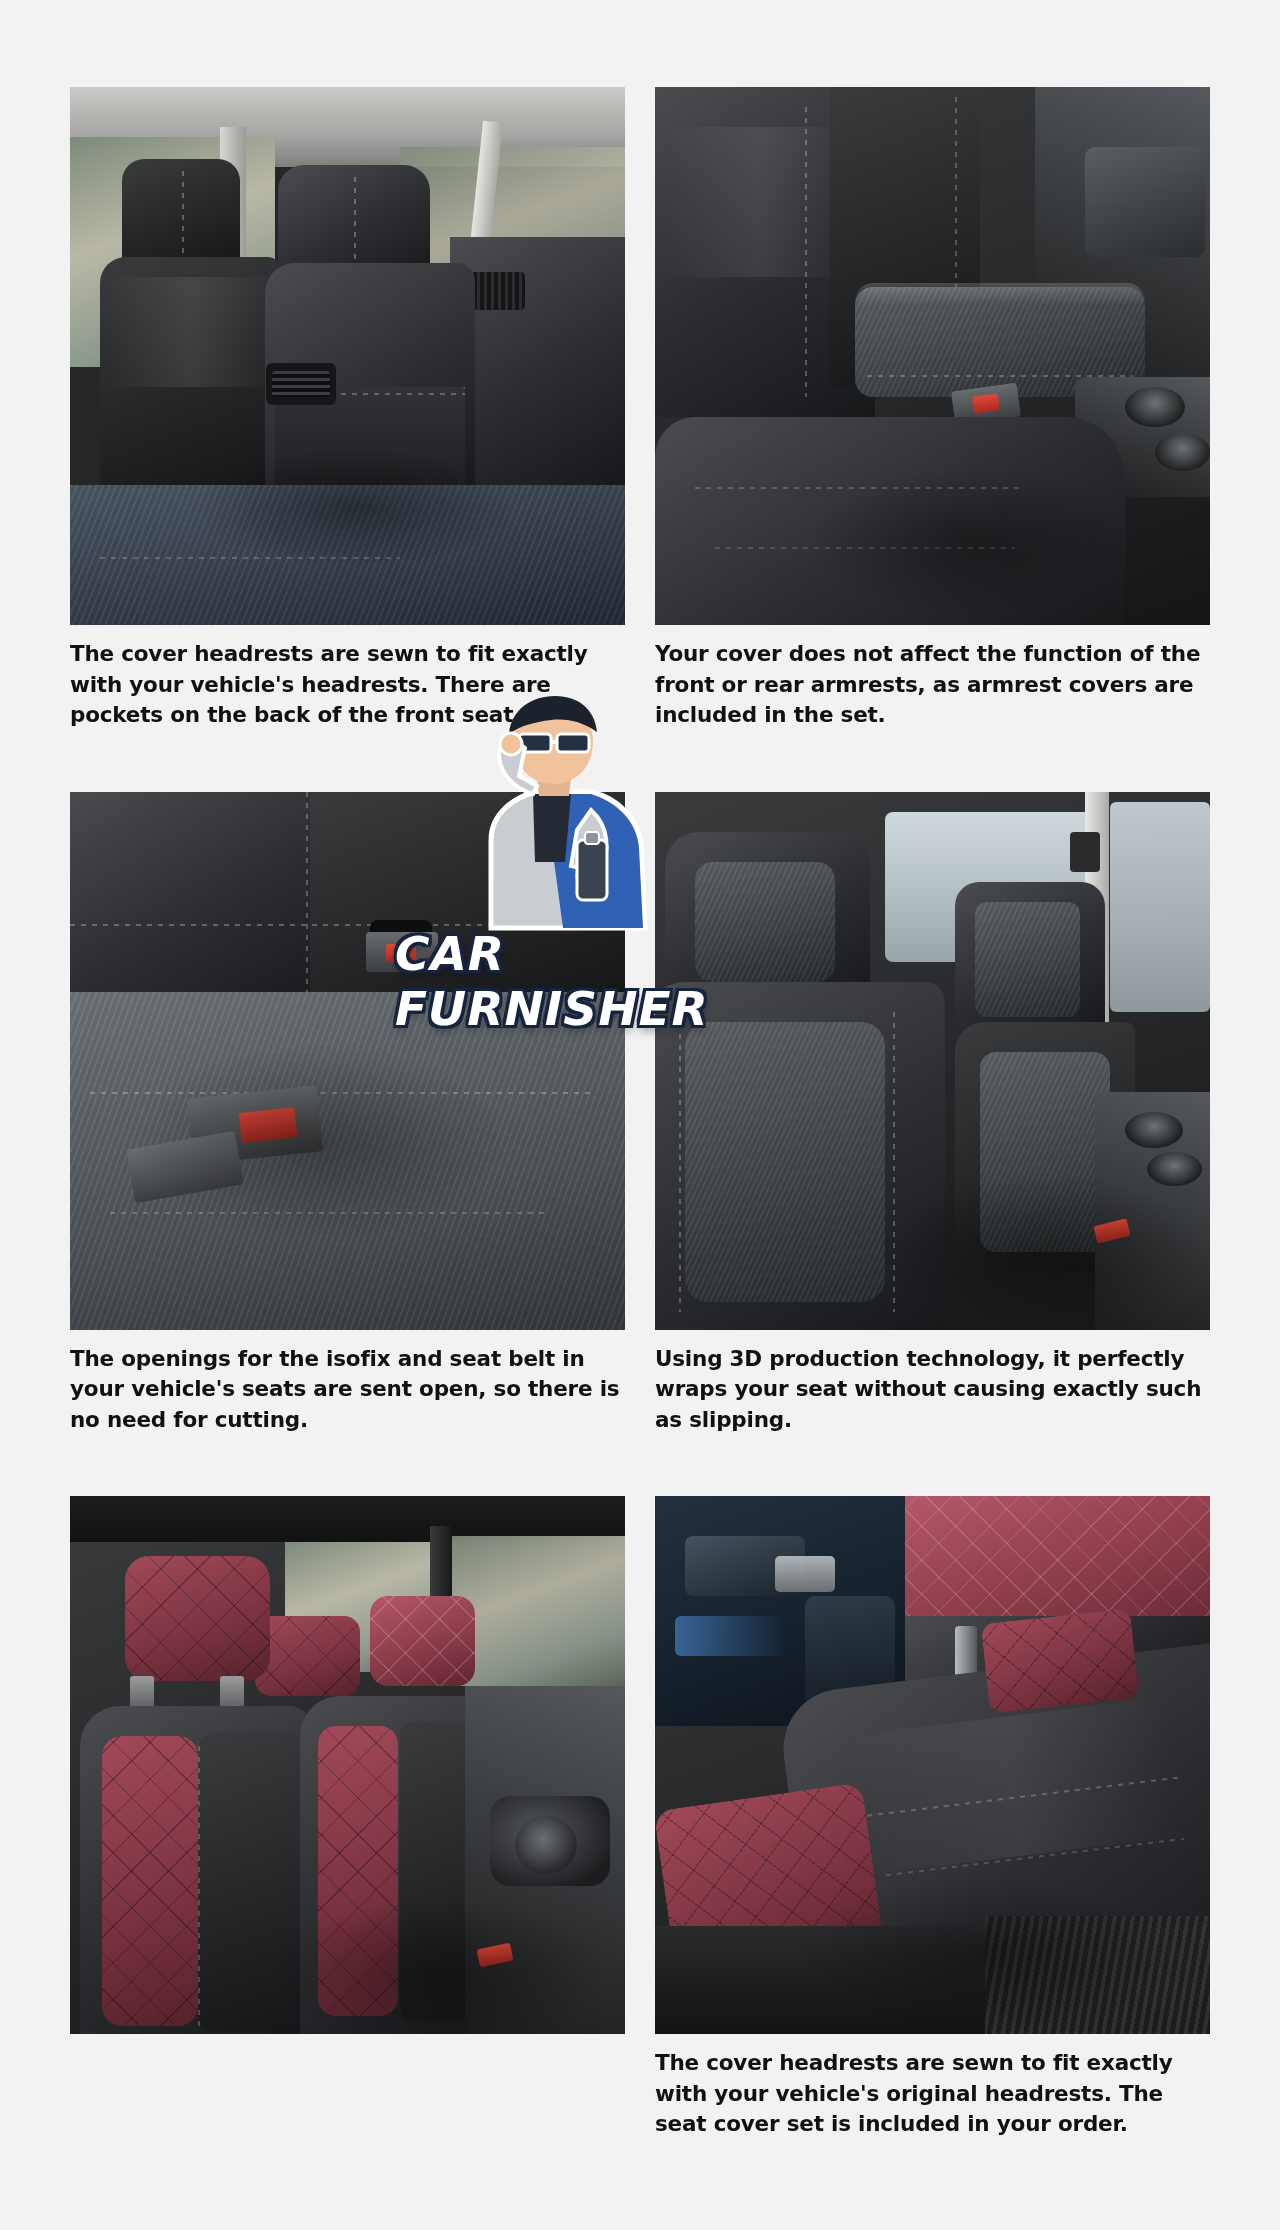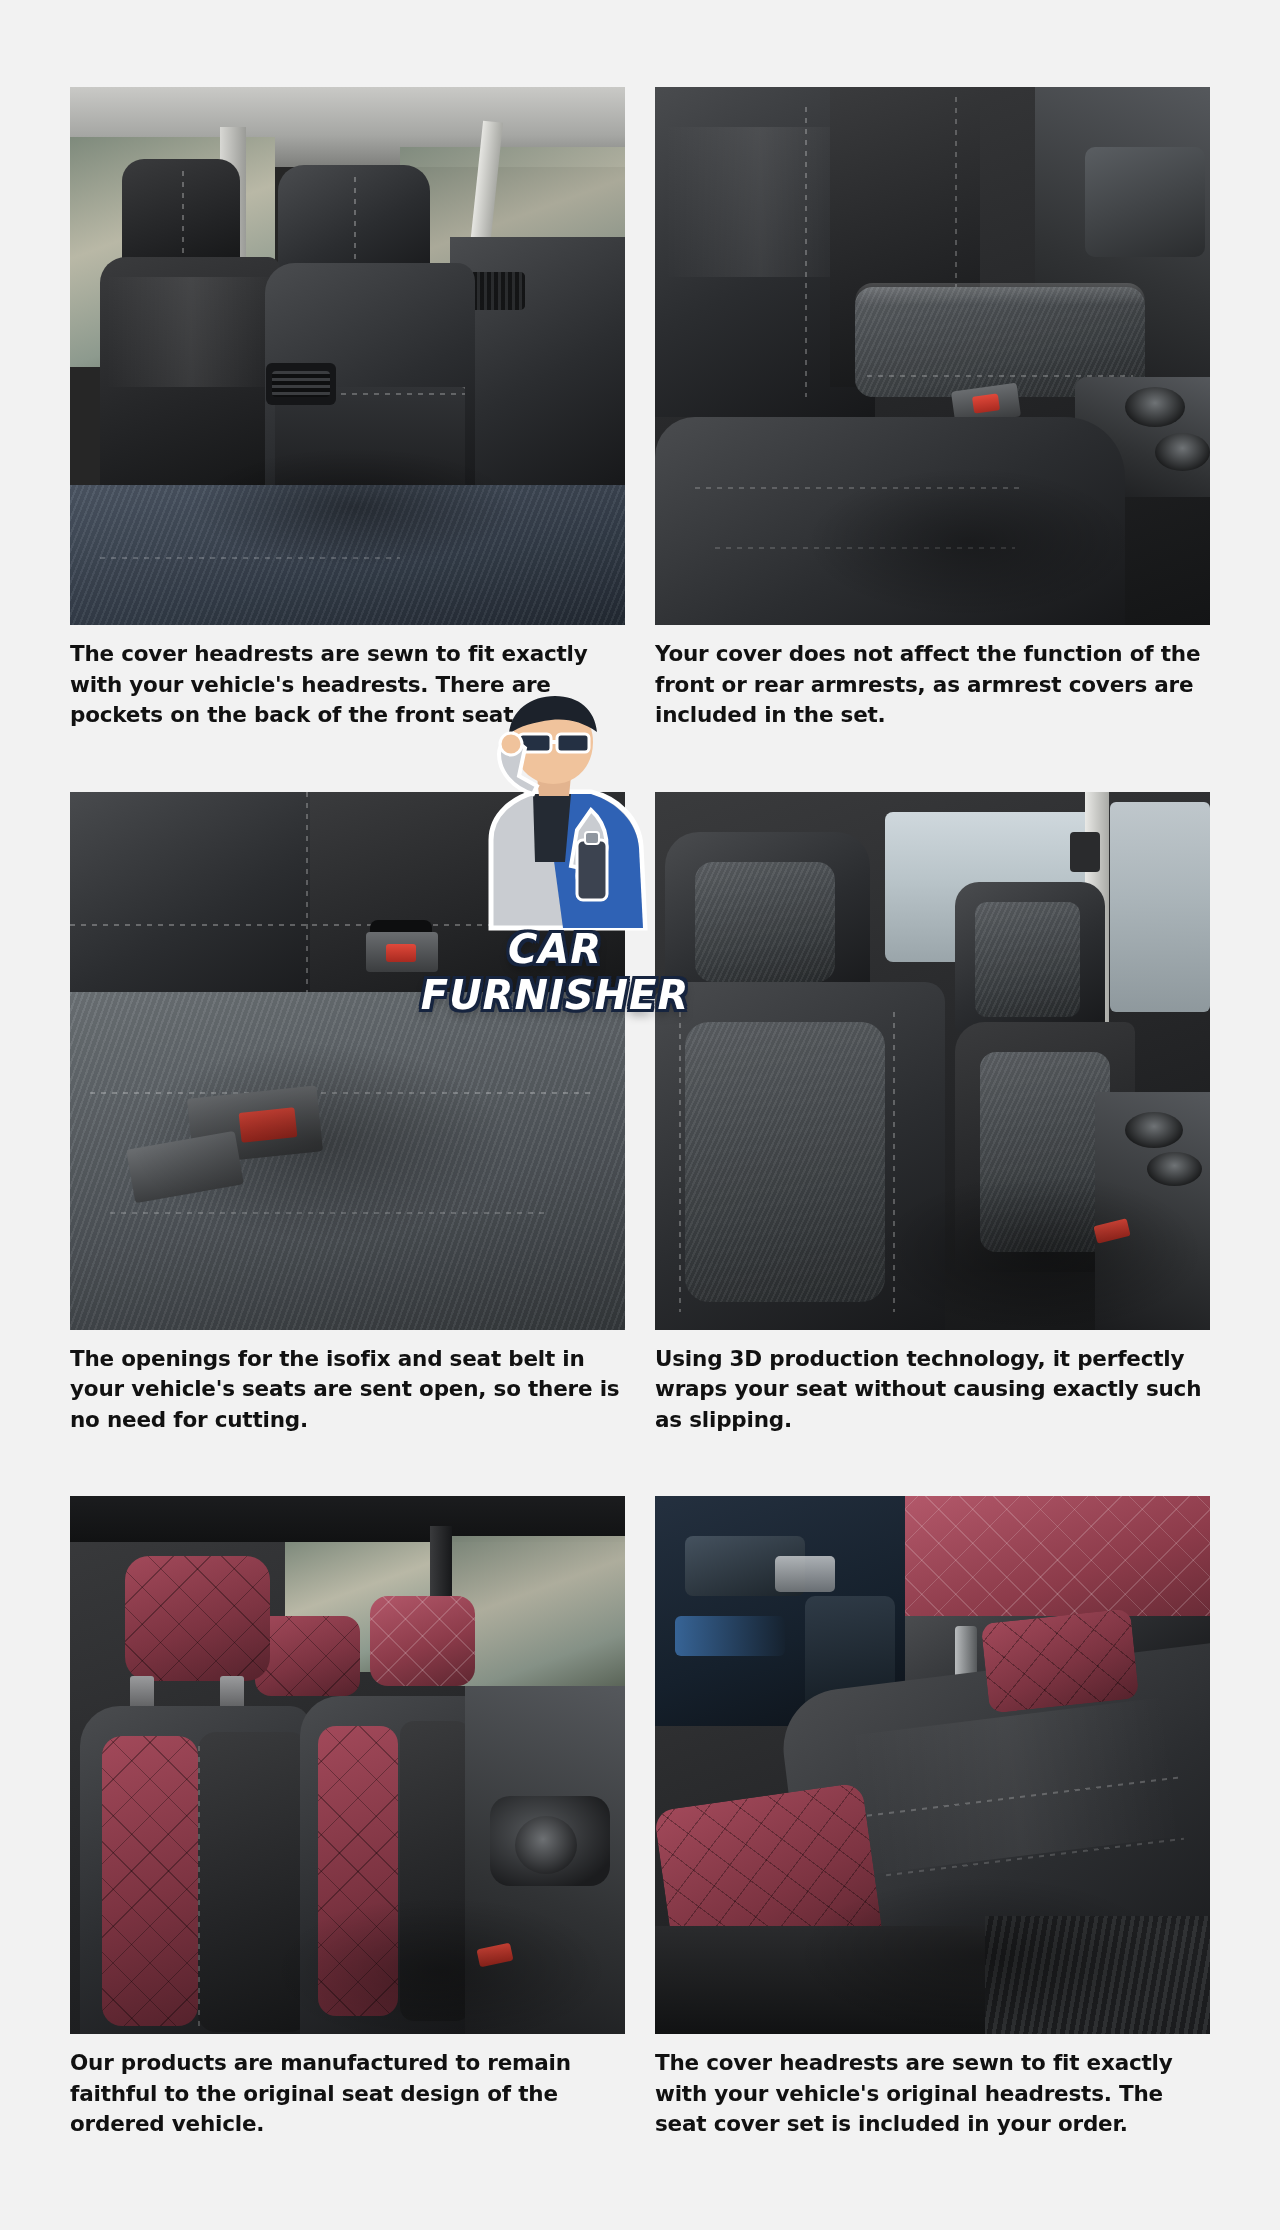--- a/index.html
+++ b/index.html
@@ -116,25 +116,25 @@
     top: 690px;
     width: 320px;
     height: 330px;
     pointer-events: none;
   }
   .wm-text {
     position: absolute;
     left: 0;
     top: 236px;
     width: 320px;
-    text-align: center;
+    text-align: left;
     font-family: "DejaVu Sans", sans-serif;
     font-weight: bold;
     font-style: italic;
-    font-size: 40px;
+    font-size: 47px;
     letter-spacing: 1px;
     color: #ffffff;
     text-shadow:
       -3px -3px 0 #16243f, 3px -3px 0 #16243f, -3px 3px 0 #16243f, 3px 3px 0 #16243f,
       0 -3px 0 #16243f, 0 3px 0 #16243f, -3px 0 0 #16243f, 3px 0 0 #16243f,
       0 6px 10px rgba(0,0,0,0.35);
   }
 </style>
 </head>
 <body>
@@ -300,21 +300,20 @@
         <div class="layer blk2" style="left:230px;top:200px;width:175px;height:338px;border-radius:40px 10px 0 0;"></div>
         <div class="layer diamond-red" style="left:248px;top:230px;width:80px;height:290px;border-radius:18px;"></div>
         <div class="layer blk1" style="left:330px;top:225px;width:70px;height:300px;border-radius:14px;"></div>
 
         <div class="layer blk3" style="left:395px;top:190px;width:160px;height:348px;"></div>
         <div class="layer" style="left:420px;top:300px;width:120px;height:90px;background:radial-gradient(ellipse at 40% 40%,#55585b 0%,#1b1c1e 80%);border-radius:20px;"></div>
         <div class="layer" style="left:445px;top:320px;width:62px;height:58px;background:radial-gradient(circle at 45% 40%,#6d7073 0%,#222325 75%);border-radius:50%;"></div>
         <div class="layer redbtn" style="left:408px;top:450px;width:34px;height:18px;transform:rotate(-12deg);"></div>
         <div class="layer shadow-soft" style="left:200px;top:400px;width:340px;height:150px;opacity:.55;"></div>
       </div>
-      <div class="caption">Our products are manufactured to remain faithful to the original seat design of the ordered vehicle.</div>
     </div>
 
     <div class="cell">
       <div class="photo">
         <div class="layer blk1" style="left:0;top:0;width:555px;height:538px;"></div>
 
         <div class="layer" style="left:0;top:0;width:260px;height:230px;background:linear-gradient(160deg,#24303f 0%,#15202c 60%,#0d1218 100%);"></div>
         <div class="layer" style="left:20px;top:120px;width:110px;height:40px;background:linear-gradient(90deg,#3c6fa8,#16222f);border-radius:6px;opacity:.85;"></div>
         <div class="layer" style="left:30px;top:40px;width:120px;height:60px;background:linear-gradient(160deg,#45525f,#1b2329);border-radius:8px;"></div>
         <div class="layer" style="left:150px;top:100px;width:90px;height:120px;background:linear-gradient(170deg,#2f3b47,#121a21);border-radius:10px;"></div>

